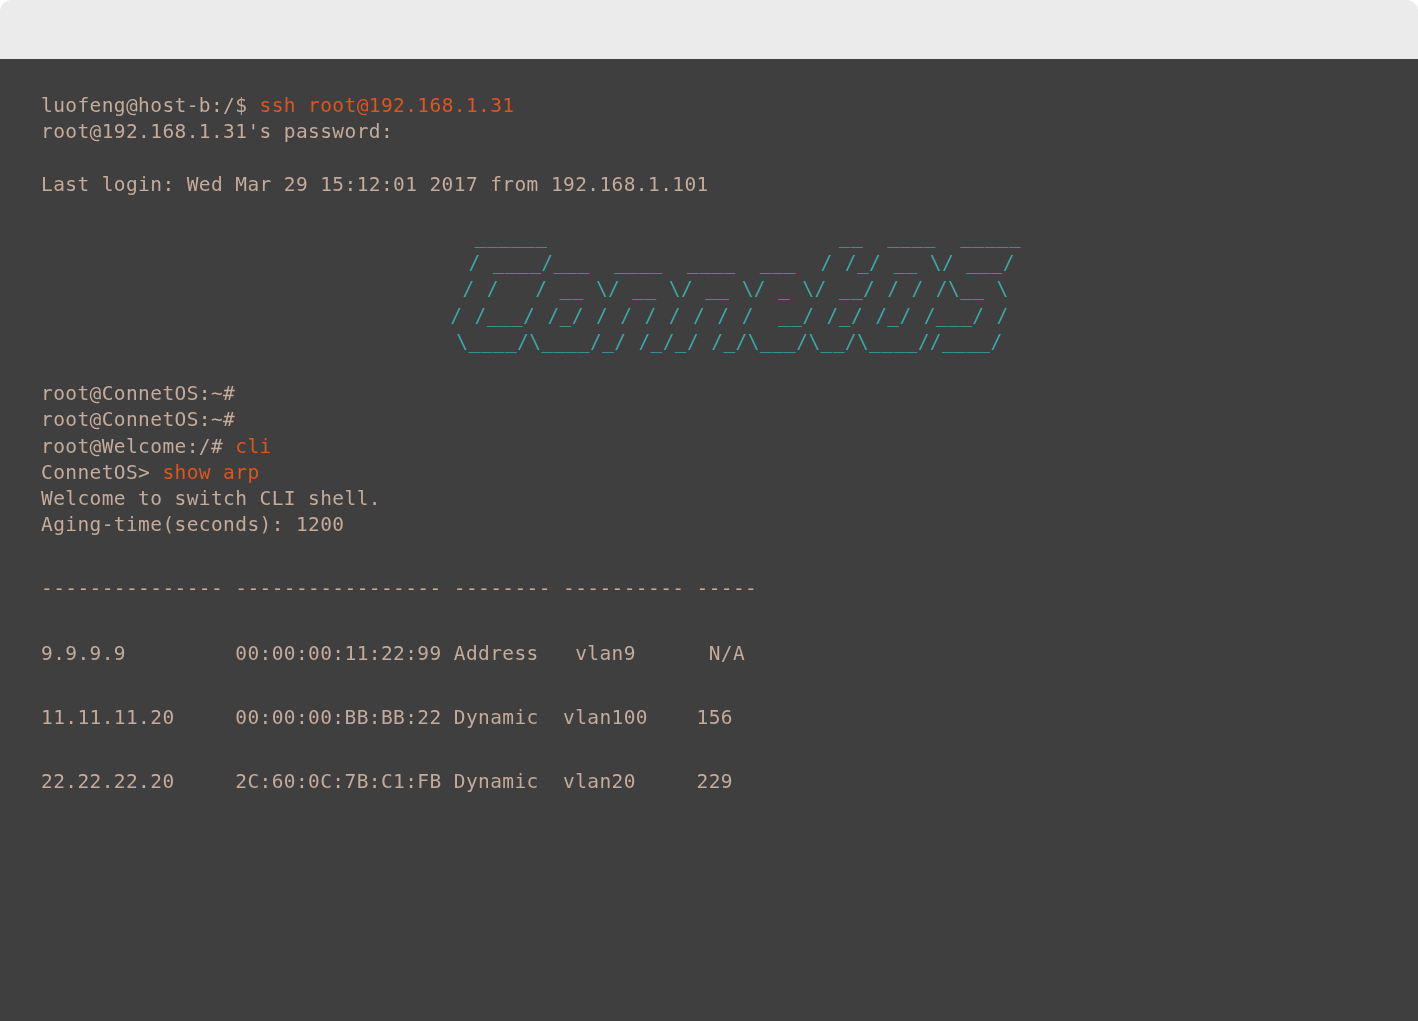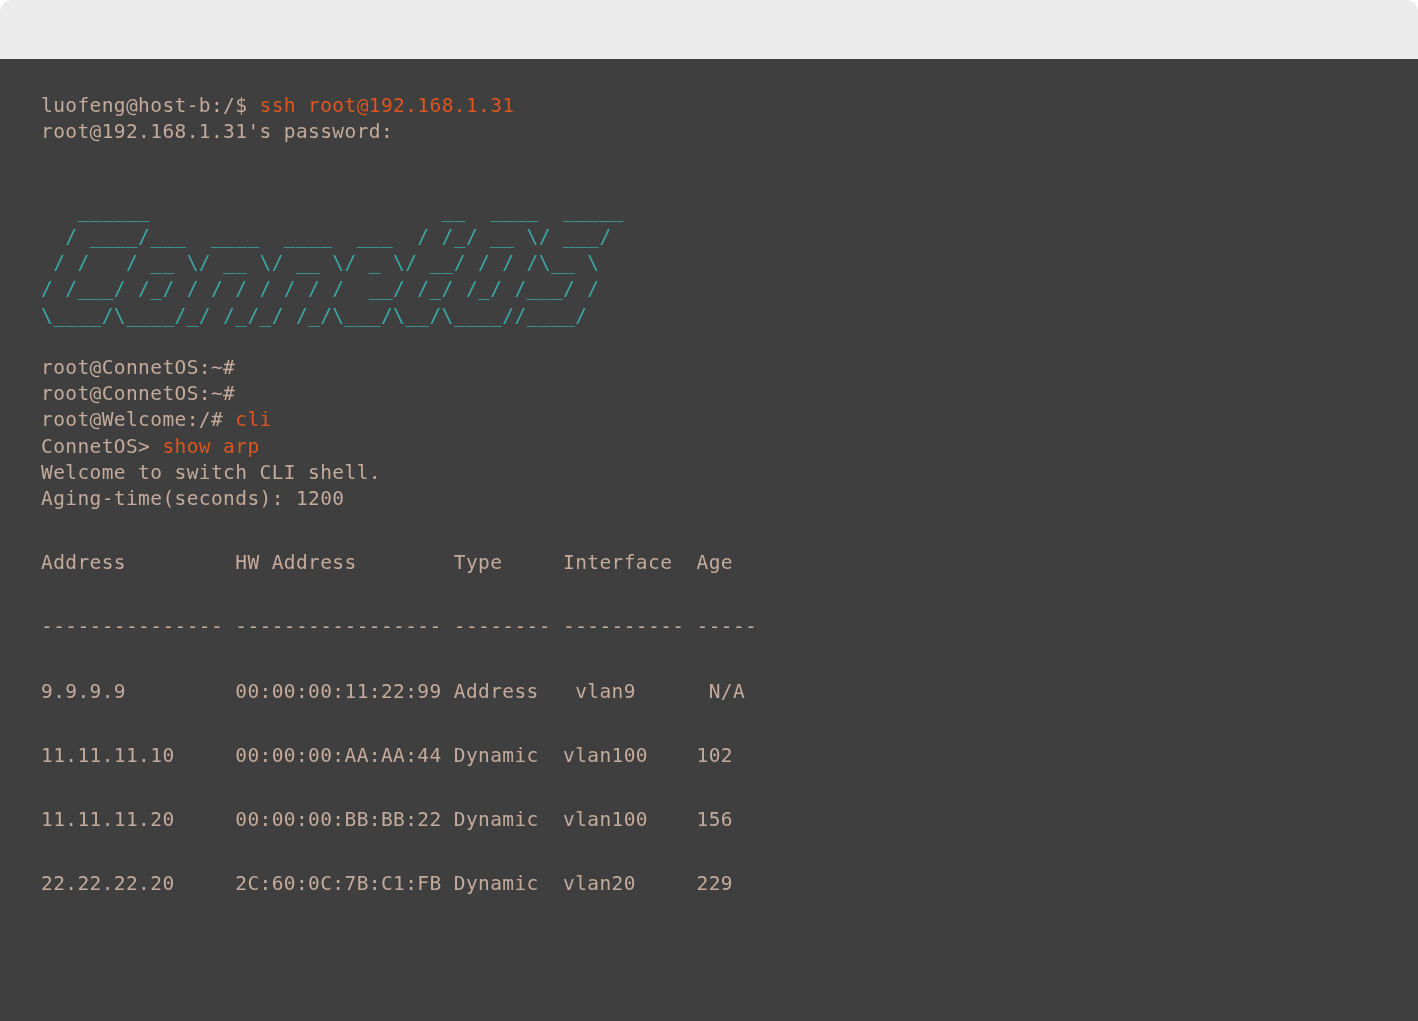--- a/index.html
+++ b/index.html
@@ -62,60 +62,60 @@
   .plain{ color: #c4ab9b; }
 
   #ascii-art {
     font-family: "DejaVu Sans Mono", "Liberation Mono", monospace;
     font-size: 19.5px;
     line-height: 26.2px;
     color: #3aa8a5;
     white-space: pre;
     letter-spacing: 0.4px;
     margin: 0;
+    text-align: center;
   }
 
   #arp-table {
     white-space: pre;
   }
 </style>
 </head>
 <body>
 
 <div id="terminal-window">
 
   <div id="titlebar"></div>
 
   <div id="terminal-body">
 
     <div class="line"><span class="plain">luofeng@host-b:/$ </span><span class="cmd">ssh root@192.168.1.31</span></div>
     <div class="line">root@192.168.1.31's password:</div>
     <div class="line blank">&nbsp;</div>
+    <div class="line">Last login: Wed Mar 29 15:12:01 2017 from 192.168.1.101</div>
     <div class="line blank">&nbsp;</div>
 
     <pre id="ascii-art">   ______                        __  ____  _____
   / ____/___  ____  ____  ___  / /_/ __ \/ ___/
  / /   / __ \/ __ \/ __ \/ _ \/ __/ / / /\__ \
 / /___/ /_/ / / / / / / /  __/ /_/ /_/ /___/ /
 \____/\____/_/ /_/_/ /_/\___/\__/\____//____/</pre>
 
     <div class="line blank">&nbsp;</div>
 
     <div class="line">root@ConnetOS:~#</div>
     <div class="line">root@ConnetOS:~#</div>
     <div class="line"><span class="plain">root@Welcome:/# </span><span class="cmd">cli</span></div>
     <div class="line"><span class="plain">ConnetOS&gt; </span><span class="cmd">show arp</span></div>
 
     <div class="line">Welcome to switch CLI shell.</div>
     <div class="line">Aging-time(seconds): 1200</div>
 
     <div id="arp-table">
-      <div class="line">Address         HW Address        Type     Interface  Age</div>
       <div class="line">--------------- ----------------- -------- ---------- -----</div>
       <div class="line">9.9.9.9         00:00:00:11:22:99 Address   vlan9      N/A</div>
-      <div class="line">11.11.11.10     00:00:00:AA:AA:44 Dynamic  vlan100    102</div>
       <div class="line">11.11.11.20     00:00:00:BB:BB:22 Dynamic  vlan100    156</div>
       <div class="line">22.22.22.20     2C:60:0C:7B:C1:FB Dynamic  vlan20     229</div>
       
     </div>
 
   </div>
 </div>
 
 </body></html>

